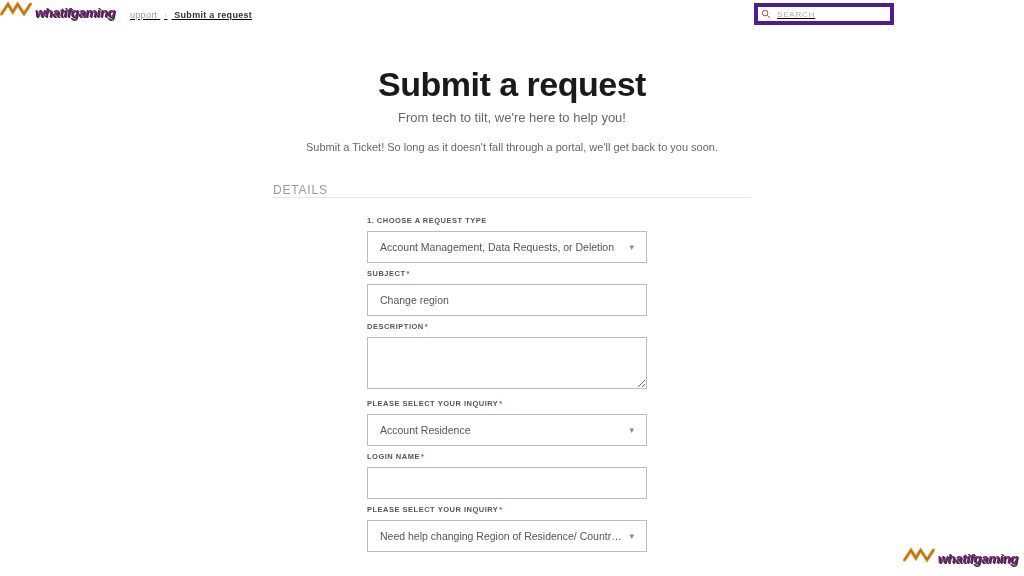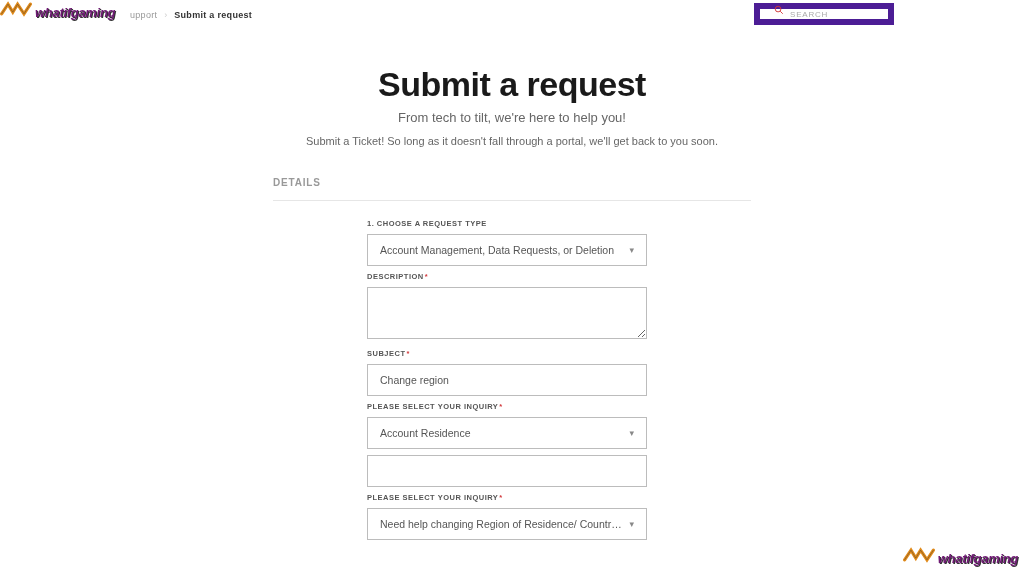--- a/index.html
+++ b/index.html
@@ -9,36 +9,37 @@
       width: 1024px;
       height: 576px;
       overflow: hidden;
       position: relative;
     }
     .header {
       display: flex;
       justify-content: space-between;
       align-items: flex-start;
       padding: 3px 130px 0 130px;
+      text-decoration: underline;
     }
     .breadcrumb {
       font-size: 9px;
       color: #999;
       letter-spacing: 0.3px;
       padding-top: 7px;
     }
     .breadcrumb .sep { margin: 0 4px; color: #ccc; }
     .breadcrumb .current { color: #333; font-weight: 600; }
     .search-box {
-      border: 6px solid #4c1d95;
+      border: 4px solid #4c1d95;
       width: 140px;
       height: 22px;
       display: flex;
-      align-items: flex-end;
-      padding: 0 14px;
+      align-items: center;
+      padding: 0 3px;
       gap: 6px;
     }
     .search-box svg { width: 10px; height: 10px; flex-shrink: 0; }
     .search-input {
       border: none;
       outline: none;
       font-size: 8px;
       letter-spacing: 0.8px;
       color: #999;
       width: 100%;
@@ -56,29 +57,28 @@
       letter-spacing: -0.5px;
     }
     .hero .sub1 {
       font-size: 13px;
       color: #666;
       margin-top: 6px;
     }
     .hero .sub2 {
       font-size: 11px;
       color: #666;
-      margin-top: 10px;
+      margin-top: 16px;
     }
     .details-label {
-      font-size: 10px;
+      font-size: 12px;
       letter-spacing: 0.8px;
       color: #999;
       text-transform: uppercase;
-      margin: 30px 0 12px 273px;
-      font-weight: bold;
+      margin: 30px 0 0 273px;
     }
     .divider {
       height: 1px;
       background: #e6e6e6;
       margin: 0 273px;
       width: 478px;
     }
     .form {
       margin: 18px 0 0 367px;
       width: 280px;
@@ -196,38 +196,39 @@
 <div class="form">
   <div class="field">
     <span class="label">1. CHOOSE A REQUEST TYPE</span>
     <div class="select">
       <span class="sel-text">Account Management, Data Requests, or Deletion</span>
       <span class="caret">▾</span>
     </div>
   </div>
 
   <div class="field">
+    <span class="label"><span>SUBJECT</span><span class="req">*</span></span>
+    <input class="input" value="Change region" style="">
+  </div>
+
+  <div class="field">
     <span class="label"><span>DESCRIPTION</span><span class="req">*</span></span>
     <textarea class="textarea" style=""></textarea>
-  </div>
-
-  <div class="field">
-    <span class="label"><span>SUBJECT</span><span class="req">*</span></span>
-    <input class="input" value="Change region" style="">
   </div>
 
   <div class="field">
     <span class="label"><span>PLEASE SELECT YOUR INQUIRY</span><span class="req">*</span></span>
     <div class="select">
       <span class="sel-text">Account Residence</span>
       <span class="caret">▾</span>
     </div>
   </div>
 
   <div class="field">
+    <span class="label"><span>LOGIN NAME</span><span class="req">*</span></span>
     <input class="input" value="" style="">
   </div>
 
   <div class="field" style="margin-bottom:0">
     <span class="label"><span>PLEASE SELECT YOUR INQUIRY</span><span class="req">*</span></span>
     <div class="select">
       <span class="sel-text">Need help changing Region of Residence/ Country assi…</span>
       <span class="caret">▾</span>
     </div>
   </div>

